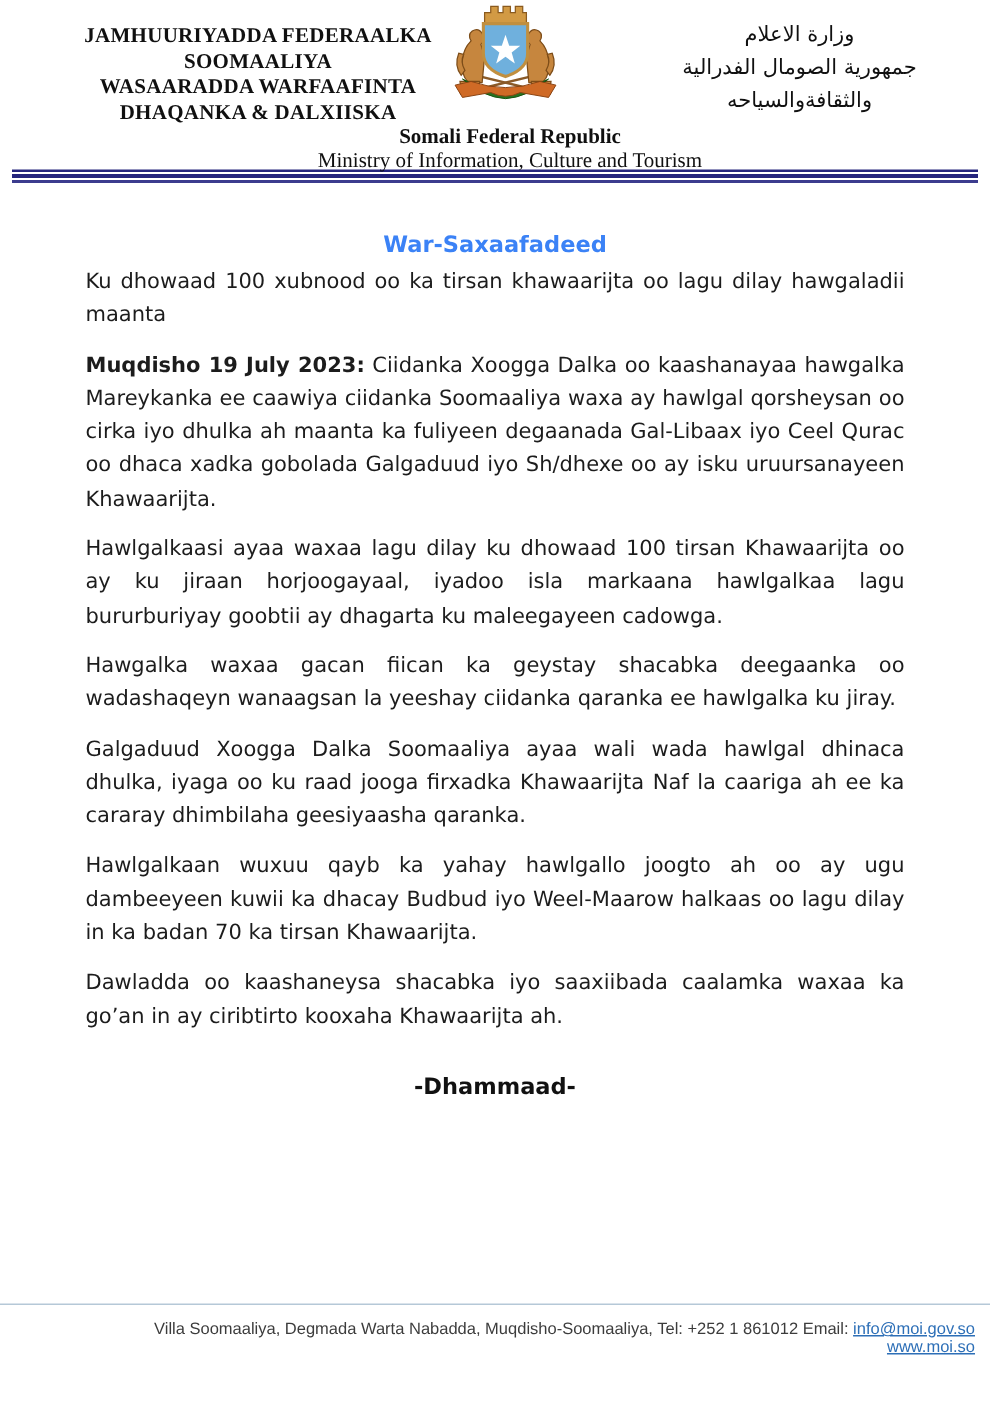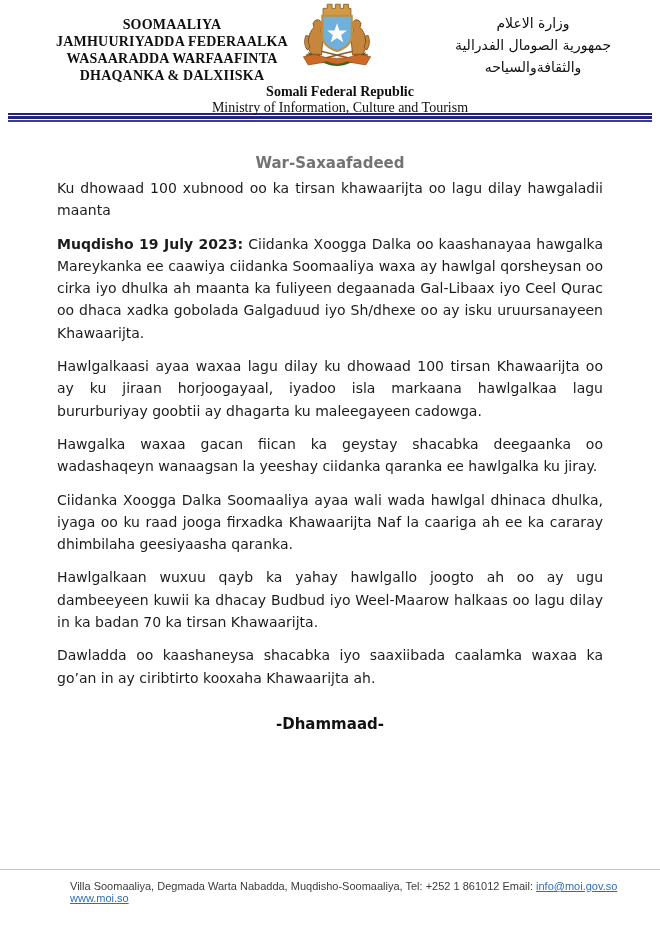--- a/index.html
+++ b/index.html
@@ -52,52 +52,52 @@
     margin:0 8px;height:9px;
     background:linear-gradient(to bottom,
       var(--separator-navy) 0 2px,#fff 2px 3px,
       var(--separator-navy) 3px 6px,#fff 6px 7px,
       #3c3c8e 7px 9px);
   }
   
   .content{padding:0 57px;}
   .doc-title{
     margin-top:32px;margin-bottom:5px;
-    text-align:center;font-size:15px;font-weight:bold;color:#737373;
+    text-align:center;font-size:15px;font-weight:bold;color:#3b82f6;
   }
   .para{
     font-size:14px;line-height:22.3px;
     text-align:justify;margin-bottom:11px;color:var(--text);
   }
   .para strong{font-weight:bold;}
   .closing{
     margin-top:26px;text-align:center;
     font-size:15px;font-weight:bold;color:#111;
   }
   
   .footer{
     position:absolute;left:0;top:869px;width:660px;
     border-top:1px solid var(--footer-line);
     padding:10px 10px 0 70px;
-    text-align:left;
+    text-align:right;
     font-family:"Liberation Sans",sans-serif;
     font-size:11px;color:var(--footer-text);
   }
   .footer a{color:var(--link-blue);text-decoration:underline;}
 </style>
 </head>
 <body>
 
 <div class="page">
 
   <header class="header">
 
     <div class="hdr-left">
+      <div>JAMHUURIYADDA FEDERAALKA</div>
       <div>SOOMAALIYA</div>
-      <div>JAMHUURIYADDA FEDERAALKA</div>
       <div>WASAARADDA WARFAAFINTA</div>
       <div>DHAQANKA &amp; DALXIISKA</div>
     </div>
 
     <div class="emblem">
       <svg viewBox="0 0 100 96" width="82" height="80" aria-hidden="true">
 
         <line x1="13" y1="73" x2="87" y2="55" stroke="#8a5a28" stroke-width="2"></line>
         <line x1="13" y1="55" x2="87" y2="73" stroke="#8a5a28" stroke-width="2"></line>
 
@@ -141,21 +141,21 @@
 
   <main class="content">
     <h1 class="doc-title">War-Saxaafadeed</h1>
 
     <p class="para">Ku dhowaad 100 xubnood oo ka tirsan khawaarijta oo lagu dilay hawgaladii maanta</p>
 
     <p class="para"><strong>Muqdisho 19 July 2023:</strong> <span>Ciidanka Xoogga Dalka oo kaashanayaa hawgalka Mareykanka ee caawiya ciidanka Soomaaliya waxa ay hawlgal qorsheysan oo cirka iyo dhulka ah maanta ka fuliyeen degaanada Gal-Libaax iyo Ceel Qurac oo dhaca xadka gobolada Galgaduud iyo Sh/dhexe oo ay isku uruursanayeen Khawaarijta.</span></p>
 
     <p class="para">Hawlgalkaasi ayaa waxaa lagu dilay ku dhowaad 100 tirsan Khawaarijta oo ay ku jiraan horjoogayaal, iyadoo isla markaana hawlgalkaa lagu bururburiyay goobtii ay dhagarta ku maleegayeen cadowga.</p>
     <p class="para">Hawgalka waxaa gacan fiican ka geystay shacabka deegaanka oo wadashaqeyn wanaagsan la yeeshay ciidanka qaranka ee hawlgalka ku jiray.</p>
-    <p class="para">Ciidanka Xoogga Dalka Soomaaliya ayaa wali wada hawlgal dhinaca dhulka, iyaga oo ku raad jooga firxadka Khawaarijta Naf la caariga ah ee ka cararay dhimbilaha geesiyaasha qaranka.</p>
+    <p class="para">Galgaduud Xoogga Dalka Soomaaliya ayaa wali wada hawlgal dhinaca dhulka, iyaga oo ku raad jooga firxadka Khawaarijta Naf la caariga ah ee ka cararay dhimbilaha geesiyaasha qaranka.</p>
     <p class="para">Hawlgalkaan wuxuu qayb ka yahay hawlgallo joogto ah oo ay ugu dambeeyeen kuwii ka dhacay Budbud iyo Weel-Maarow halkaas oo lagu dilay in ka badan 70 ka tirsan Khawaarijta.</p>
     <p class="para">Dawladda oo kaashaneysa shacabka iyo saaxiibada caalamka waxaa ka go’an  in ay ciribtirto kooxaha Khawaarijta ah.</p>
 
     <p class="closing">-Dhammaad-</p>
   </main>
 
   <footer class="footer">
     <span>Villa Soomaaliya, Degmada Warta Nabadda, Muqdisho-Soomaaliya, Tel: +252 1 861012 Email:</span>
     <a href="#">info@moi.gov.so</a>
     <a href="#">www.moi.so</a>

